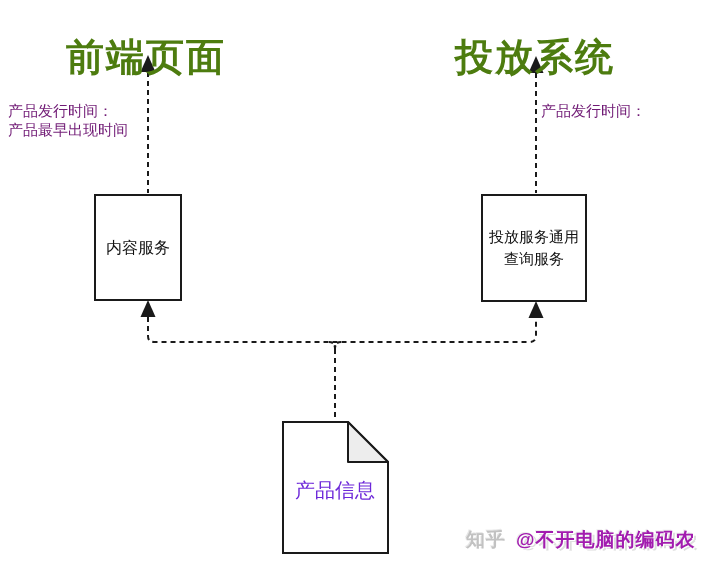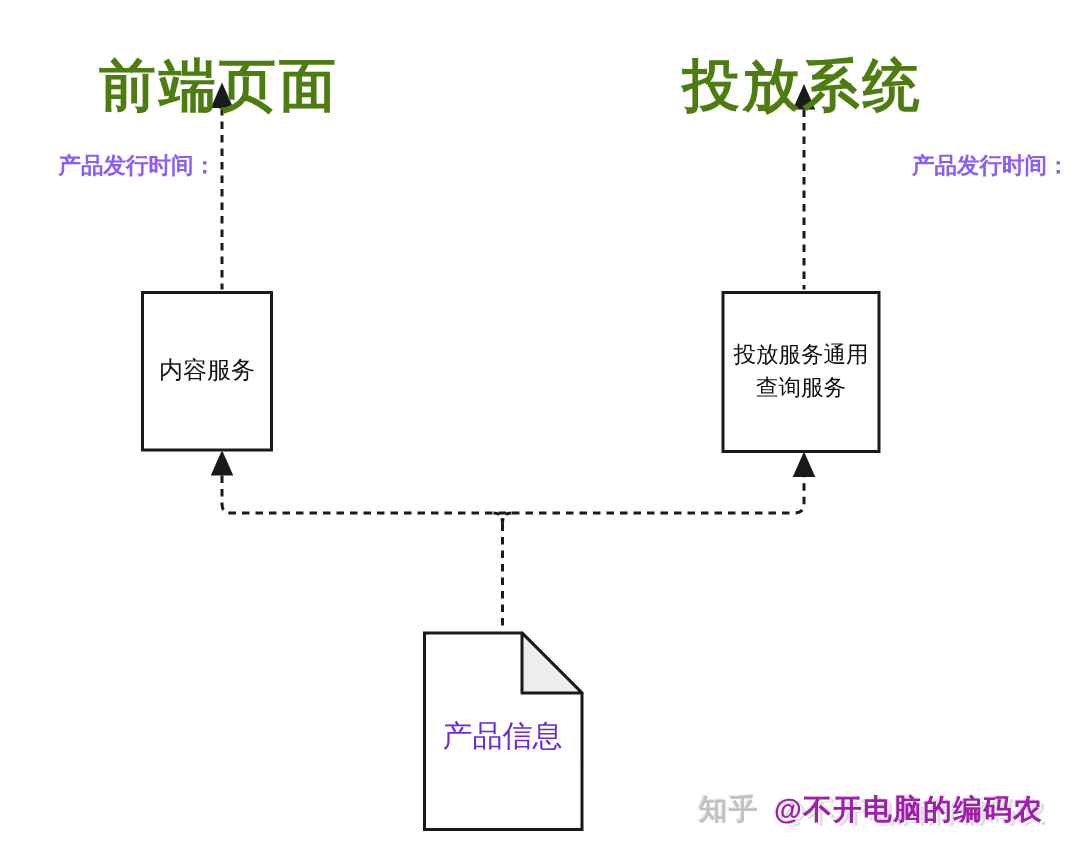--- a/index.html
+++ b/index.html
@@ -25,26 +25,26 @@
     white-space: nowrap;
     color: #4d7c0f;
     margin-top: 20px;
   }
   .title-left  { left: 58px;  }
   .title-right { left: 447px; }
 
   .anno {
     position: absolute;
     top: 101px;
-    text-align: right;
+    text-align: left;
     font-size: 15px;
-    font-weight: 700;
+    font-weight: 400;
     line-height: 19px;
     white-space: nowrap;
-    color: #8b5cf6;
+    color: #701a75;
   }
   .anno-left  { left: 8px;   width: 136px; }
   .anno-right { left: 541px; width: 172px; }
 
   .node-box {
     position: absolute;
     box-sizing: border-box;
     border: 2px solid #1a1a1a;
     background: #ffffff;
     display: flex;
@@ -119,20 +119,21 @@
       <polygon points="283,422 348,422 388,462 388,553 283,553" fill="#ffffff" stroke="#1a1a1a" stroke-width="2" stroke-linejoin="miter"></polygon>
       <polygon points="348,422 348,462 388,462" fill="#ededed" stroke="#1a1a1a" stroke-width="2" stroke-linejoin="round"></polygon>
     </g>
   </svg>
 
   <div class="title title-left">前端页面</div>
   <div class="title title-right">投放系统</div>
 
   <div class="anno anno-left">
     <div>产品发行时间：</div>
+    <div>产品最早出现时间</div>
   </div>
   <div class="anno anno-right">
     <div>产品发行时间：</div>
   </div>
 
   <div class="node-box node-box-left">
     <span>内容服务</span>
   </div>
   <div class="node-box node-box-right">
     <span>投放服务通用</span>

